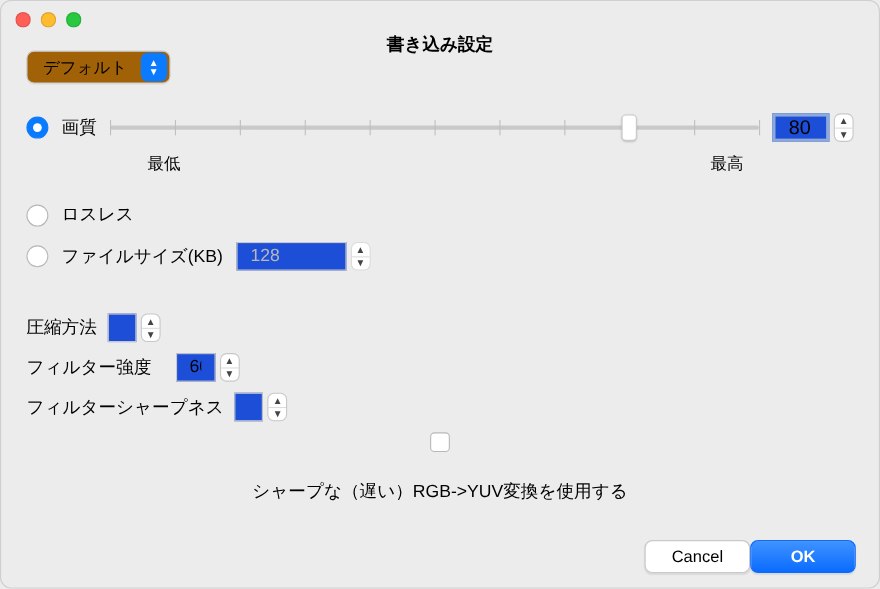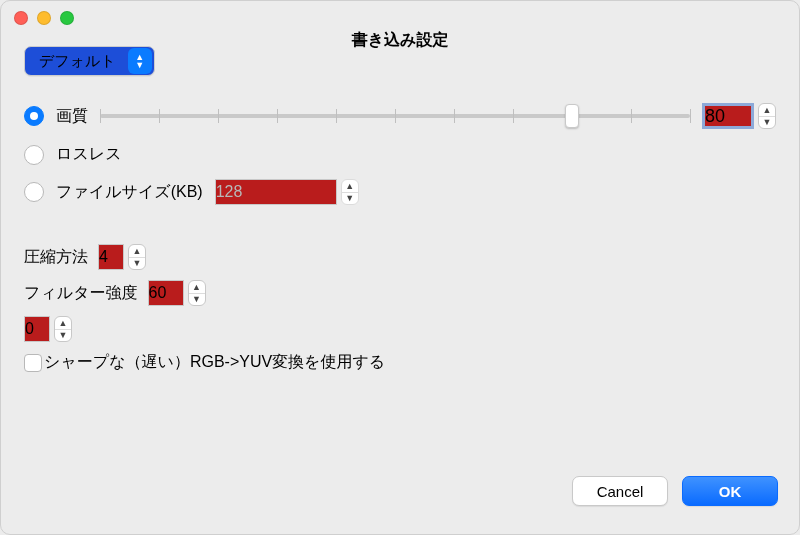--- a/index.html
+++ b/index.html
@@ -36,21 +36,21 @@
     font-weight: 600;
     margin-top: 45px;
   }
   .content { padding: 10px 24px 0 24px; }
   .row { display: flex; align-items: center; gap: 14px; margin-bottom: 14px; }
   .row.tight { margin-bottom: 10px; }
 
   .popup {
     display: inline-flex;
     align-items: center;
-    background: #1d4ed8;
+    background: #a16207;
     border: 1px solid #ccc;
     border-radius: 7px;
     height: 30px;
     padding: 0 0 0 14px;
     box-shadow: 0 1px 0 rgba(0,0,0,.05);
   }
   .popup span { padding-right: 12px; font-size: 15px; }
   .popup .arrows {
     background: #0a7bff;
     color: #fff;
@@ -114,23 +114,23 @@
   }
 
   .stepper {
     display: inline-flex;
     align-items: stretch;
     height: 26px;
   }
   .stepper input {
     width: 42px;
     border: 1px solid #c8c8c8;
-    background: #b91c1c;
+    background: #1d4ed8;
     font-size: 16px;
-    padding: 0 0;
+    padding: 0 12px;
     border-radius: 0;
   }
   .stepper.big input { width: 52px; font-size: 18px; border: 3px solid #8da9d8; }
   .stepper-btns {
     display: flex;
     flex-direction: column;
     border: 1px solid #c8c8c8;
     border-radius: 6px;
     margin-left: 4px;
     background: #fff;
@@ -140,21 +140,21 @@
   .stepper-btns div {
     flex: 1;
     display: flex;
     align-items: center;
     justify-content: center;
     color: #444;
   }
   .stepper-btns div:first-child { border-bottom: 1px solid #dcdcdc; }
   .stepper.disabled input { color: #b8b8b8; }
   .stepper.disabled .stepper-btns { color: #cfcfcf; border-color: #dcdcdc; }
-  .stepper.wide input { width: 122px; }
+  .stepper.wide input { width: 100px; }
 
   .checkbox {
     width: 18px; height: 18px;
     border: 1px solid #b8b8b8;
     border-radius: 4px;
     background: #fff;
     flex-shrink: 0;
   }
 
   .slider-labels {
@@ -162,23 +162,22 @@
     justify-content: space-between;
     padding: 0 0 0 110px;
     margin-top: -4px;
     margin-bottom: 26px;
     font-size: 15px;
   }
   .slider-labels :last-child { margin-right: 100px; }
 
   .footer {
     position: absolute;
-    bottom: 29px; right: 22px;
-    display: flex;
-    gap: 14px;
+    bottom: 14px; right: 22px;
+    display: flex;
   }
   .btn {
     min-width: 96px;
     height: 30px;
     border-radius: 7px;
     border: 1px solid #c9c9c9;
     background: #fff;
     font-size: 15px;
     display: flex;
     align-items: center;
@@ -246,20 +245,24 @@
     </div>
     <div class="stepper big">
       <input value="80" style="">
       <div class="stepper-btns">
         <div>▲</div>
         <div>▼</div>
       </div>
     </div>
   </div>
 
+  <div class="slider-labels">
+    <span>最低</span>
+    <span>最高</span>
+  </div>
 
   <div class="row" style="gap:12px;font-family:Liberation Mono, monospace;">
     <div class="radio"></div>
     <label>ロスレス</label>
   </div>
 
   <div class="row" style="gap:12px; margin-bottom:39px;">
     <div class="radio"></div>
     <label>ファイルサイズ(KB)</label>
     <div class="stepper disabled wide">
@@ -275,42 +278,43 @@
     <label>圧縮方法</label>
     <div class="stepper">
       <input style="width: 26px;" value="4">
       <div class="stepper-btns">
         <div>▲</div>
         <div>▼</div>
       </div>
     </div>
   </div>
 
-  <div class="row tight" style="gap:10px;">
+  <div class="row tight" style="gap:22px;">
     <label>フィルター強度</label>
     <div class="stepper">
       <input style="width: 36px;" value="60">
       <div class="stepper-btns">
         <div>▲</div>
         <div>▼</div>
       </div>
     </div>
   </div>
 
   <div class="row tight" style="gap:10px;">
+    <label>フィルターシャープネス</label>
     <div class="stepper">
       <input style="width: 26px;" value="0">
       <div class="stepper-btns">
         <div>▲</div>
         <div>▼</div>
       </div>
     </div>
   </div>
 
-  <div class="row" style="gap:2px;">
+  <div class="row" style="gap:26px;flex-direction:column;">
     <div class="checkbox"></div>
     <label>シャープな（遅い）RGB-&gt;YUV変換を使用する</label>
   </div>
 
 </div>
 
 <div class="footer">
   <div class="btn">Cancel</div>
   <div class="btn primary">OK</div>
 </div>

